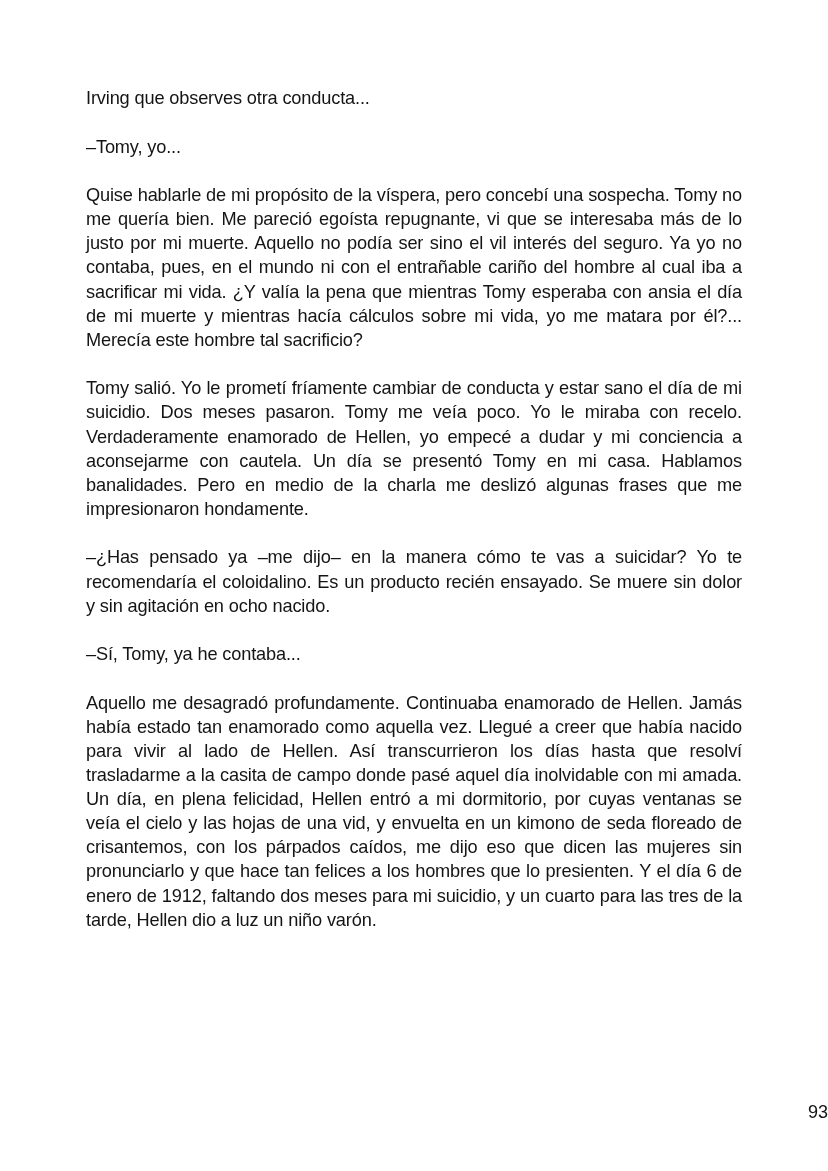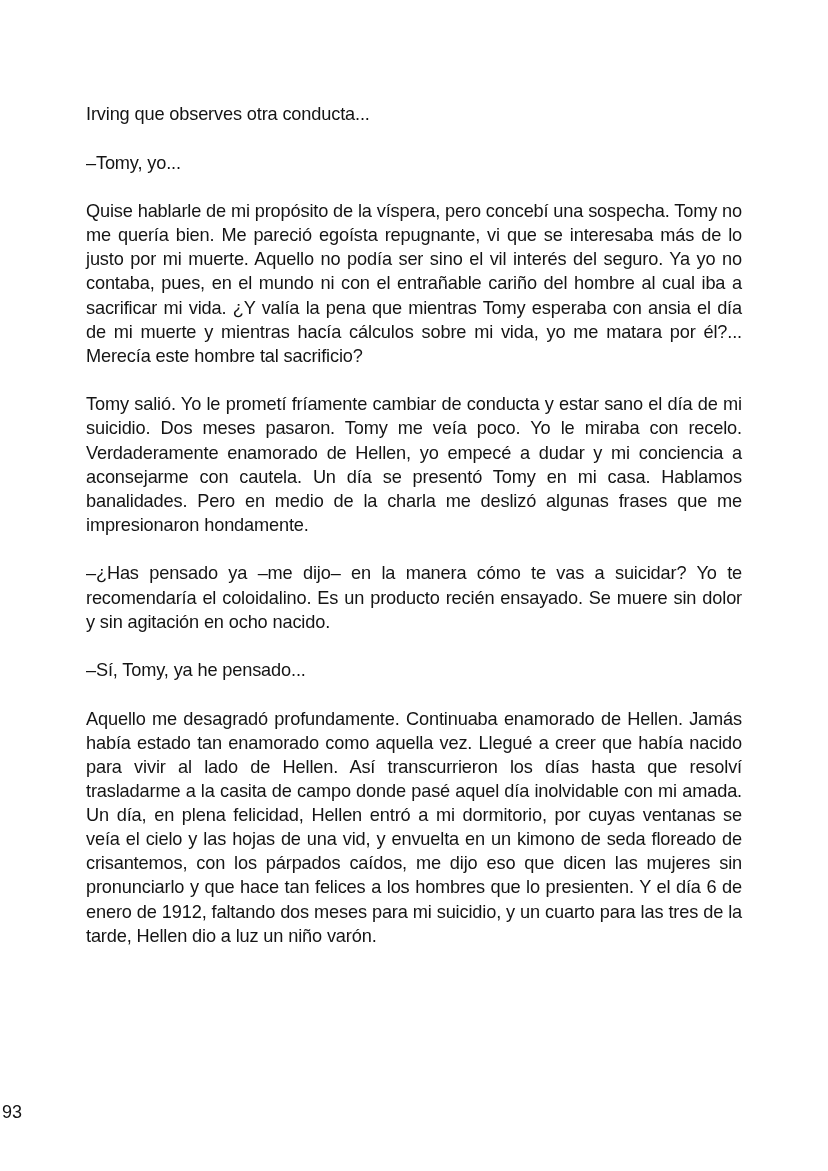--- a/index.html
+++ b/index.html
@@ -24,40 +24,39 @@
     .para {
       font-size: 18.2px;
       line-height: 24.1px;
       text-align: justify;
       margin: 0 0 24.5px 0;
       letter-spacing: -0.15px;
       word-spacing: 0px;
     }
     .para.last-left {
       text-align-last: left;
-      margin-top: 16px;
     }
     .page-number {
       position: absolute;
       top: 1100px;
       left: 0;
       width: 828px;
-      text-align: left;
+      text-align: right;
       font-size: 18px;
       line-height: 24px;
       padding-left: 2px;
       box-sizing: border-box;
     }
   </style>
 </head>
 <body>
 
 <div class="page">
   <p class="para last-left">Irving que observes otra conducta...</p>
   <p class="para last-left">–Tomy, yo...</p>
   <p class="para last-left">Quise hablarle de mi propósito de la víspera, pero concebí una sospecha. Tomy no me quería bien. Me pareció egoísta repugnante, vi que se interesaba más de lo justo por mi muerte. Aquello no podía ser sino el vil interés del seguro. Ya yo no contaba, pues, en el mundo ni con el entrañable cariño del hombre al cual iba a sacrificar mi vida. ¿Y valía la pena que mientras Tomy esperaba con ansia el día de mi muerte y mientras hacía cálculos sobre mi vida, yo me matara por él?... Merecía este hombre tal sacrificio?</p>
   <p class="para last-left">Tomy salió. Yo le prometí fríamente cambiar de conducta y estar sano el día de mi suicidio. Dos meses pasaron. Tomy me veía poco. Yo le miraba con recelo. Verdaderamente enamorado de Hellen, yo empecé a dudar y mi conciencia a aconsejarme con cautela. Un día se presentó Tomy en mi casa. Hablamos banalidades. Pero en medio de la charla me deslizó algunas frases que me impresionaron hondamente.</p>
   <p class="para last-left">–¿Has pensado ya –me dijo– en la manera cómo te vas a suicidar? Yo te recomendaría el coloidalino. Es un producto recién ensayado. Se muere sin dolor y sin agitación en ocho nacido.</p>
-  <p class="para last-left">–Sí, Tomy, ya he pensado...</p>
+  <p class="para last-left">–Sí, Tomy, ya he contaba...</p>
   <p class="para last-left">Aquello me desagradó profundamente. Continuaba enamorado de Hellen. Jamás había estado tan enamorado como aquella vez. Llegué a creer que había nacido para vivir al lado de Hellen. Así transcurrieron los días hasta que resolví trasladarme a la casita de campo donde pasé aquel día inolvidable con mi amada. Un día, en plena felicidad, Hellen entró a mi dormitorio, por cuyas ventanas se veía el cielo y las hojas de una vid, y envuelta en un kimono de seda floreado de crisantemos, con los párpados caídos, me dijo eso que dicen las mujeres sin pronunciarlo y que hace tan felices a los hombres que lo presienten. Y el día 6 de enero de 1912, faltando dos meses para mi suicidio, y un cuarto para las tres de la tarde, Hellen dio a luz un niño varón.</p>
 </div>
 
 <div class="page-number">93</div>
 
 </body></html>

